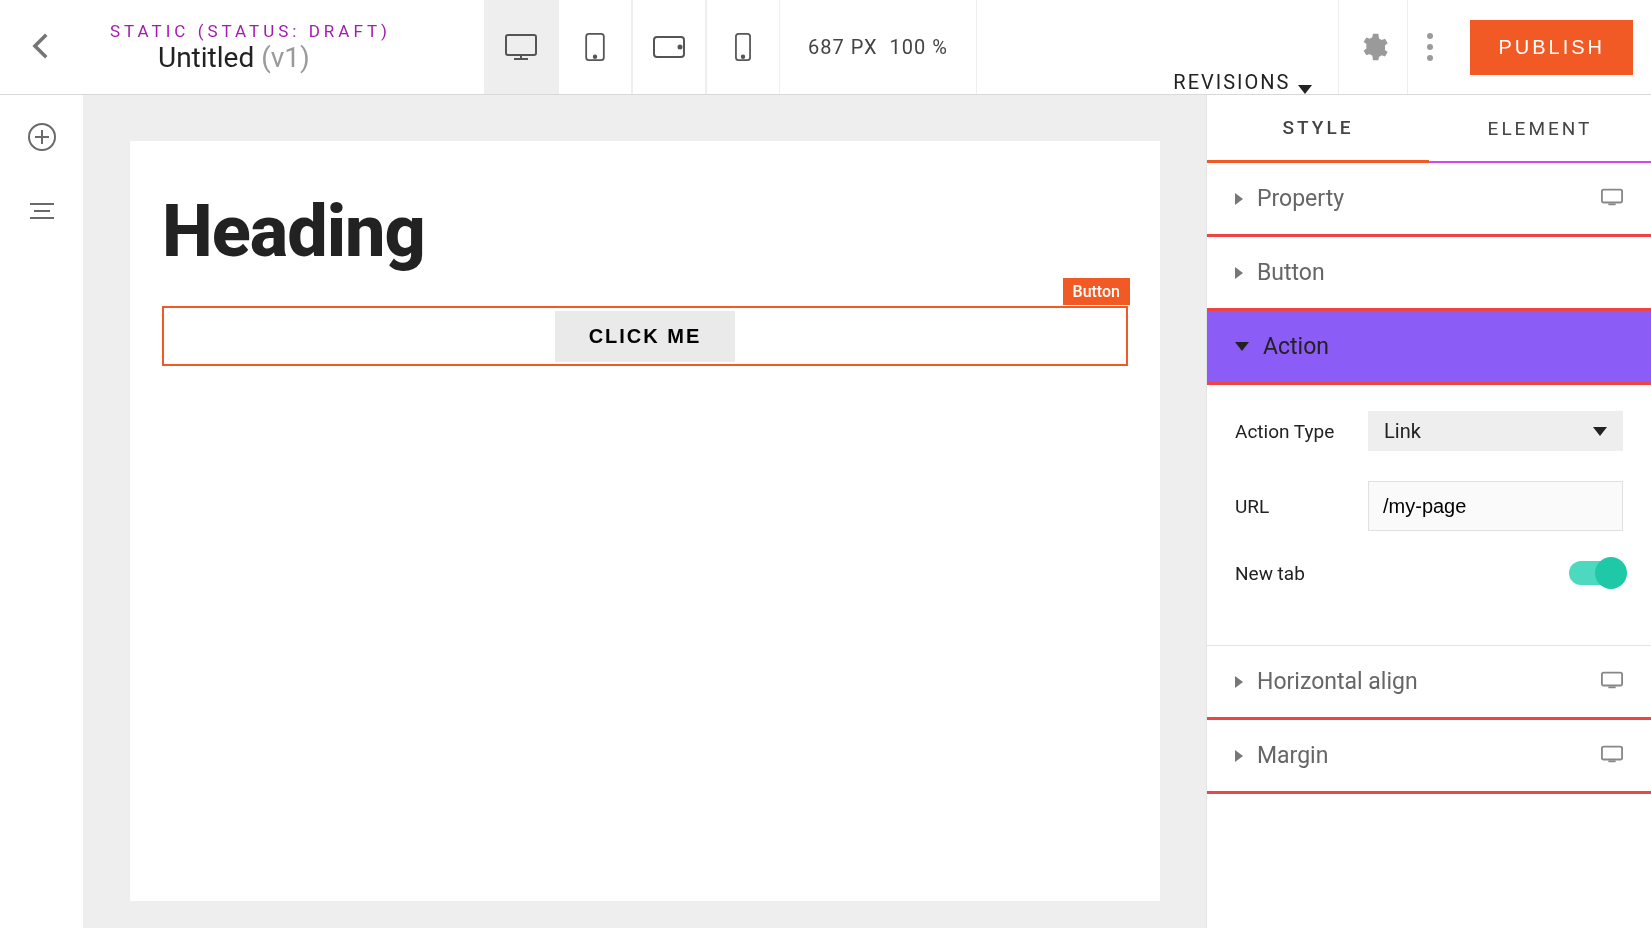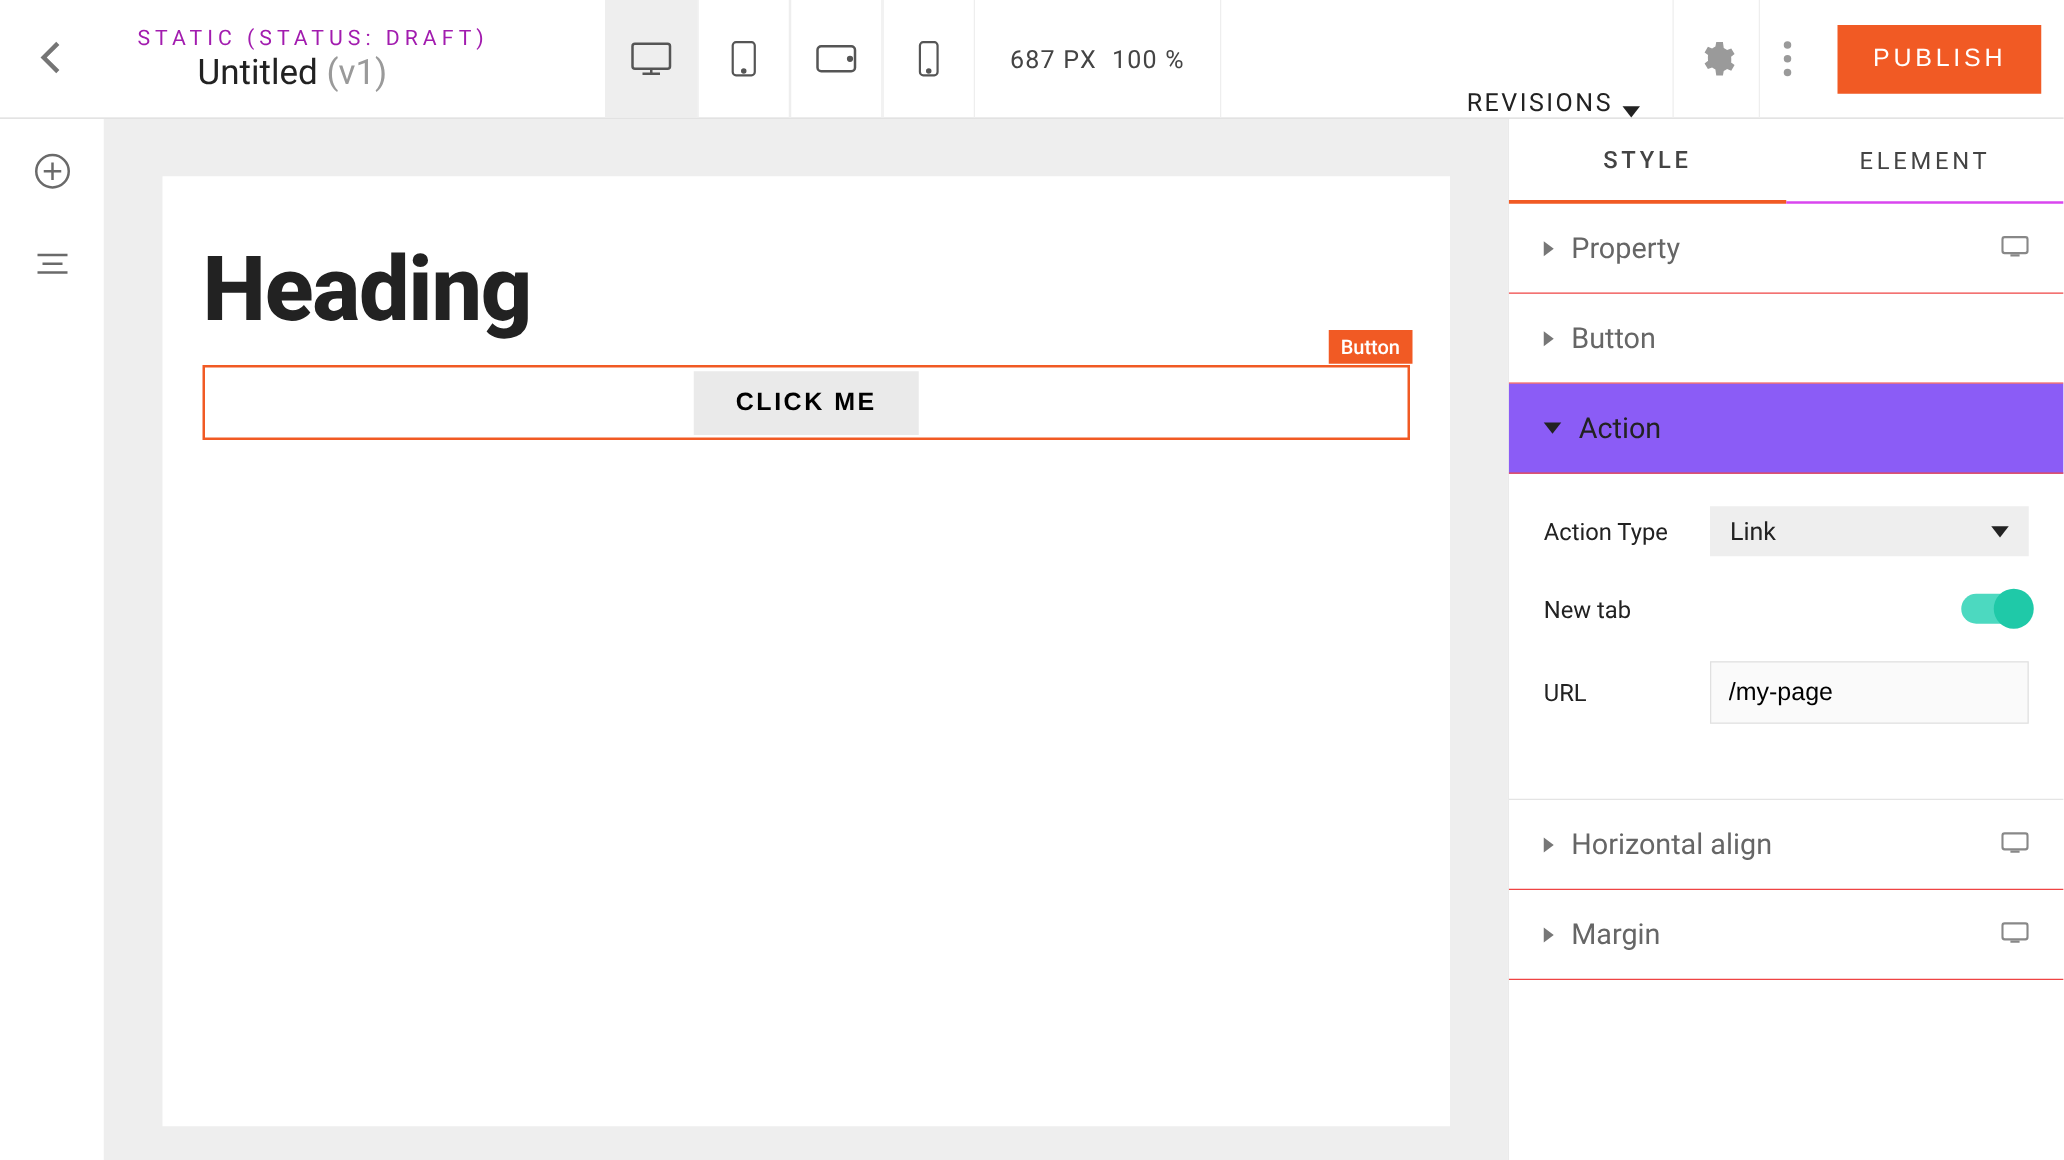--- a/index.html
+++ b/index.html
@@ -26,36 +26,36 @@
   .more-dots { display:flex; align-items:center; padding:0 18px; }
   .more-dots svg { width:8px; height:34px; fill:#9a9a9a;}
   .publish-btn { align-self:center; margin:0 18px; background:#f15a24; color:#fff; border:none; padding:16px 28px; font-size:20px; letter-spacing:3px; font-weight:500; }
 
   
   .main { display:flex; flex:1; overflow:hidden; }
   .left-rail { width:84px; background:#fff; border-right:1px solid #eee; padding-top:26px; display:flex; flex-direction:column; align-items:center; gap:38px;}
   .left-rail svg { width:32px; height:32px; stroke:#6a6a6a; fill:none; stroke-width:2;}
   .canvas-wrap { flex:1; background:#eeeeee; display:flex; justify-content:center; align-items:flex-start; padding-top:46px; overflow:auto;}
   .canvas { width:1030px; background:#fff; min-height:760px; padding:48px 32px; position:relative;}
-  .canvas h1 { font-size:72px; font-weight:800; letter-spacing:-1px; margin-bottom:18px;}
+  .canvas h1 { font-size:72px; font-weight:800; letter-spacing:-1px; margin-bottom:32px;}
   .selected-wrap { position:relative; }
   .selected-tag { position:absolute; right:-2px; top:-28px; background:#f15a24; color:#fff; font-size:16px; padding:4px 10px; font-weight:500;}
   .selected-frame { border:2px solid #f15a24; display:flex; justify-content:center; align-items:center; height:60px;}
   .inner-btn { background:#eaeaea; border:none; padding:14px 34px; font-size:20px; font-weight:700; letter-spacing:2px;}
 
   
   .arrow { position:absolute; left:-340px; bottom:240px; }
   .arrow-svg { width:270px; height:50px; }
 
   
   .right-panel { width:445px; border-left:1px solid #e4e4e4; background:#fff; display:flex; flex-direction:column; overflow:auto;}
   .tabs { display:flex; height:68px; }
   .tab { flex:1; display:flex; align-items:center; justify-content:center; font-size:19px; letter-spacing:3px; color:#444; border-bottom:2px solid #d946ef; }
   .tab.active { border-bottom:3px solid #f15a24; font-weight:500;}
-  .accordion-item { border-bottom:1px solid #ef4444; padding:22px 28px; display:flex; align-items:center; justify-content:space-between; font-size:23px; color:#666;}
+  .accordion-item { border-bottom:3px solid #ef4444; padding:22px 28px; display:flex; align-items:center; justify-content:space-between; font-size:23px; color:#666;}
   .accordion-item.expanded { background:#8b5cf6; color:#222; }
   .acc-left { display:flex; align-items:center; gap:14px;}
   .caret-r { width:0; height:0; border-top:6px solid transparent; border-bottom:6px solid transparent; border-left:8px solid #777;}
   .caret-d { width:0; height:0; border-left:7px solid transparent; border-right:7px solid transparent; border-top:9px solid #222;}
   .device-ico svg { width:22px; height:18px; stroke:#888; fill:none; stroke-width:2;}
   .action-body { padding:26px 28px 60px; border-bottom:1px solid #e4e4e4; display:flex; flex-direction:column; gap:30px;}
   .form-row { display:flex; align-items:center; justify-content:space-between;}
   .form-label { font-size:19px; color:#222;}
   .select-box { width:255px; height:40px; background:#eeeeee; display:flex; align-items:center; justify-content:space-between; padding:0 16px; font-size:20px;}
   .select-box .dd { width:0; height:0; border-left:7px solid transparent; border-right:7px solid transparent; border-top:9px solid #222;}
@@ -211,29 +211,29 @@
 
     <div class="action-body">
       <div class="form-row">
         <span class="form-label">Action Type</span>
         <div class="select-box">
           <span>Link</span>
           <span class="dd"></span>
         </div>
       </div>
       <div class="form-row">
+        <span class="form-label">URL</span>
+        <input class="url-input" value="/my-page" style="">
+      </div>
+      <div class="form-row">
         <span class="form-label">New tab</span>
         <div class="toggle">
             <div class="knob"></div>
           </div>
       </div>
-      <div class="form-row">
-        <span class="form-label">URL</span>
-        <input class="url-input" value="/my-page" style="">
-      </div>
     </div>
 
     <div class="accordion-item">
       <div class="acc-left">
           <span class="caret-r"></span>
           <span>Horizontal align</span>
         </div>
       <span class="device-ico"><svg viewBox="0 0 24 18">
             <rect x="1" y="1" width="22" height="14" rx="2"></rect>
             <line x1="8" y1="17" x2="16" y2="17"></line>

